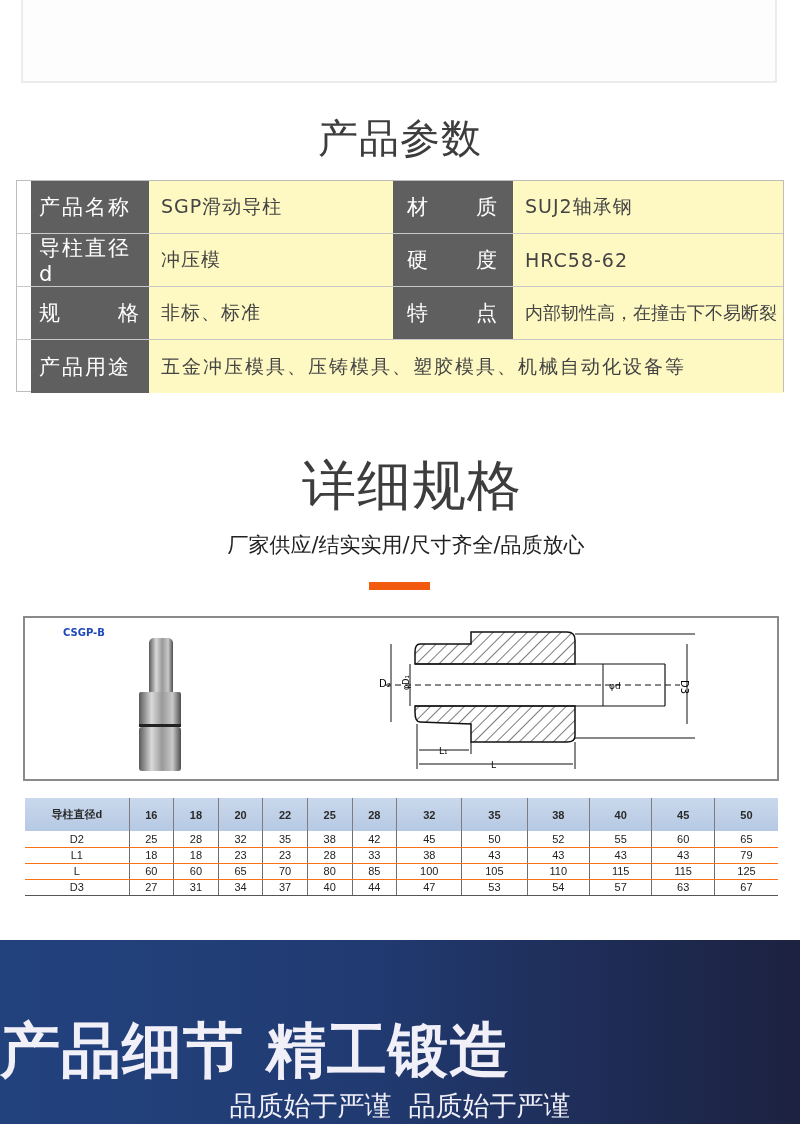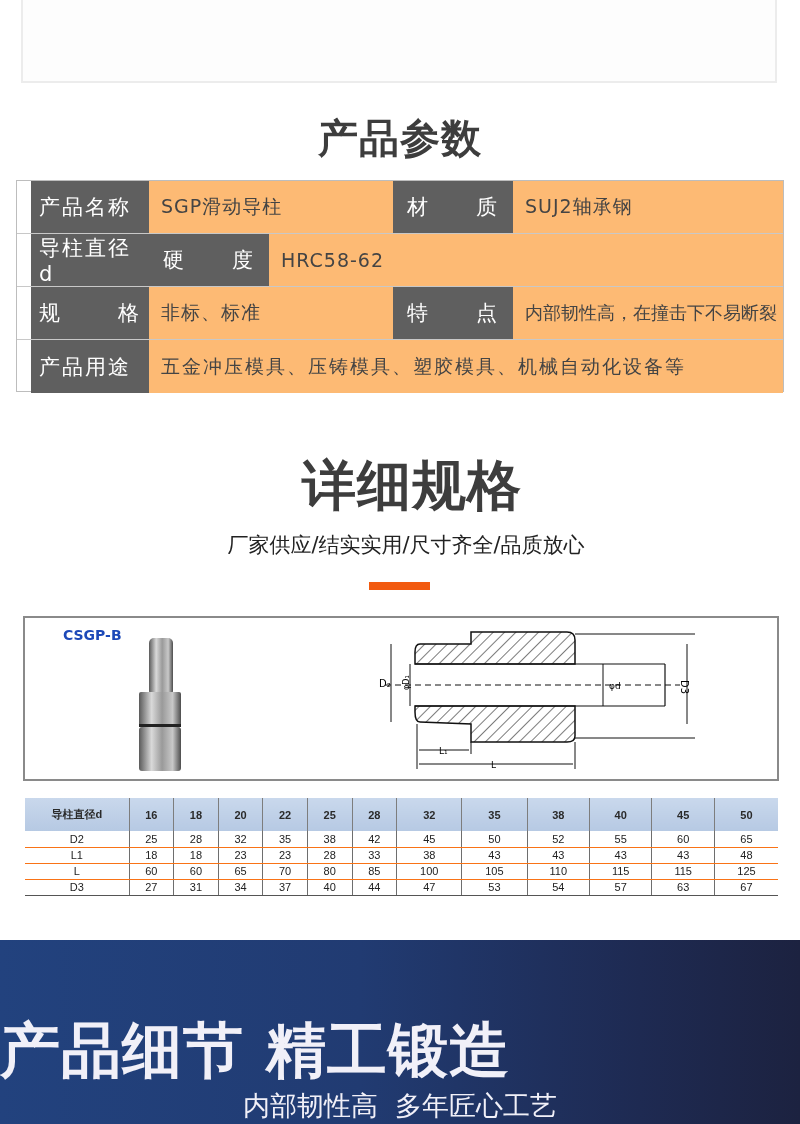--- a/index.html
+++ b/index.html
@@ -6,59 +6,59 @@
   html, body { width: 800px; height: 1124px; overflow: hidden; background: #ffffff; }
   body { font-family: "DejaVu Sans", "Liberation Sans", sans-serif; color: #333; position: relative; }
 
   .top-card {
     position: absolute; left: 21px; top: 0; width: 756px; height: 83px;
     border: 2px solid #ececec; border-top: none; background: #fdfdfd;
   }
 
   .section-title {
     position: absolute; left: 0; width: 800px; text-align: center;
-    font-weight: bold; color: #3d3d3d; letter-spacing: 1px;
+    font-weight: normal; color: #3d3d3d; letter-spacing: 1px;
   }
   #params-title { top: 112px; font-size: 40px; line-height: 52px; }
 
   
   .params {
     position: absolute; left: 16px; top: 180px; width: 768px; height: 212px;
     border: 1px solid #bdbdbd; border-collapse: collapse;
   }
   .params .row { display: flex; height: 53px; border-bottom: 1px solid #c8c8c8; padding-left: 14px; }
   .params .row:last-child { border-bottom: none; justify-content: center; }
   .params .lbl {
     background: #5f5f5f; color: #fff; font-size: 21px; width: 118px;
     display: flex; align-items: center; padding: 0 8px; justify-content: space-between;
     letter-spacing: 2px;
   }
   .params .val {
     font-size: 19px; color: #444; display: flex; align-items: center; padding-left: 12px;
-    letter-spacing: 1px; background: #fdba74;
+    letter-spacing: 1px; background: #fef9c3;
   }
   .params .val.left { width: 244px; }
   .params .val.right { flex: 1; }
   .params .val.full { flex: 1; letter-spacing: 2px; }
   .params .lbl.right-lbl { width: 120px; padding: 0 14px; }
 
   #spec-title { top: 452px; font-size: 54px; line-height: 68px; margin-left: 12px; }
   #spec-subtitle {
     position: absolute; top: 530px; left: 0; width: 800px; text-align: center;
     font-size: 21px; color: #222; line-height: 30px; padding-left: 12px;
   }
   #accent-bar { position: absolute; left: 369px; top: 582px; width: 61px; height: 8px; background: #f25a0f; }
 
   
   .drawing {
     position: absolute; left: 23px; top: 616px; width: 756px; height: 165px;
     border: 2px solid #8a8a8a; background: #fff;
   }
   #model-label {
-    position: absolute; left: 38px; top: 9px; color: #1d49b8; font-weight: bold; font-size: 14px;
+    position: absolute; left: 38px; top: 9px; color: #1d49b8; font-weight: bold; font-size: 10px;
     font-family: "DejaVu Sans", sans-serif;
   }
 
   
   .spec {
     position: absolute; left: 25px; top: 798px; width: 753px; border-collapse: collapse;
     font-family: "Liberation Sans", sans-serif; font-size: 11px; color: #222;
   }
   .spec th {
     background: linear-gradient(#c9d8ec, #b6c9e3); height: 33px; font-weight: bold;
@@ -100,20 +100,21 @@
     <div class="lbl">产品名称</div>
     <div class="val left">SGP滑动导柱</div>
     <div class="lbl right-lbl">
       <span>材</span>
       <span>质</span>
     </div>
     <div class="val right">SUJ2轴承钢</div>
   </div>
   <div class="row">
     <div class="lbl">导柱直径d</div>
+    <div class="val left">冲压模</div>
     <div class="lbl right-lbl">
       <span>硬</span>
       <span>度</span>
     </div>
     <div class="val right">HRC58-62</div>
   </div>
   <div class="row">
     <div class="lbl">
       <span>规</span>
       <span>格</span>
@@ -234,21 +235,21 @@
         <td>18</td>
         <td>23</td>
         <td>23</td>
         <td>28</td>
         <td>33</td>
         <td>38</td>
         <td>43</td>
         <td>43</td>
         <td>43</td>
         <td>43</td>
-        <td>48</td>
+        <td>79</td>
       </tr>
       <tr>
         <td>L</td>
         <td>60</td>
         <td>60</td>
         <td>65</td>
         <td>70</td>
         <td>80</td>
         <td>85</td>
         <td>100</td>
@@ -271,14 +272,14 @@
         <td>54</td>
         <td>57</td>
         <td>63</td>
         <td>67</td>
       </tr>
     </tbody>
 </table>
 
 <div class="banner">
   <div id="banner-title">产品细节 精工锻造</div>
-  <div id="banner-subtitle" style="white-space:pre;">内部韧性高  多年匠心工艺</div>
+  <div id="banner-subtitle" style="white-space:pre;">品质始于严谨  品质始于严谨</div>
 </div>
 
 </body></html>

